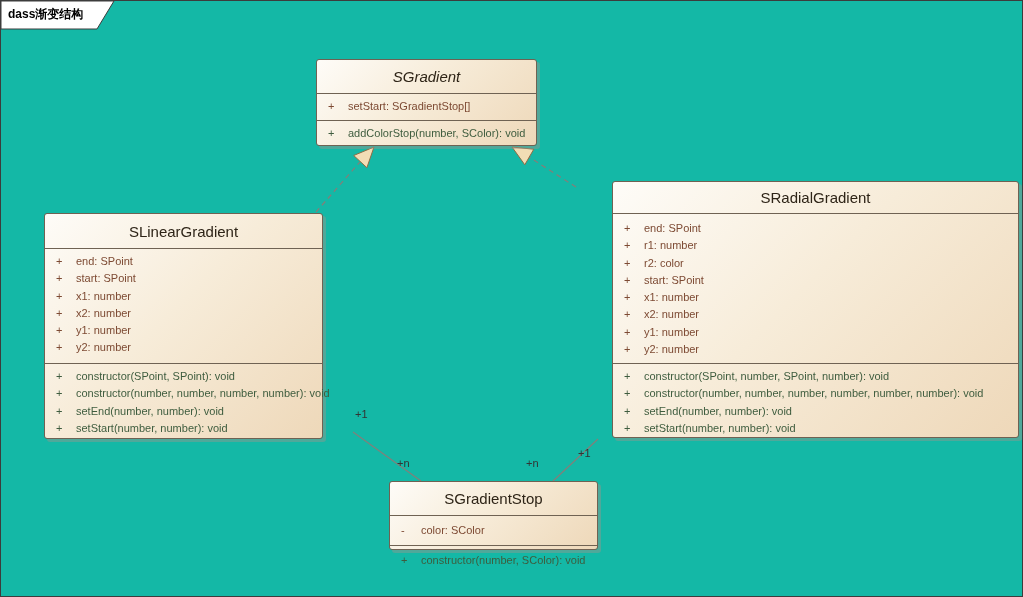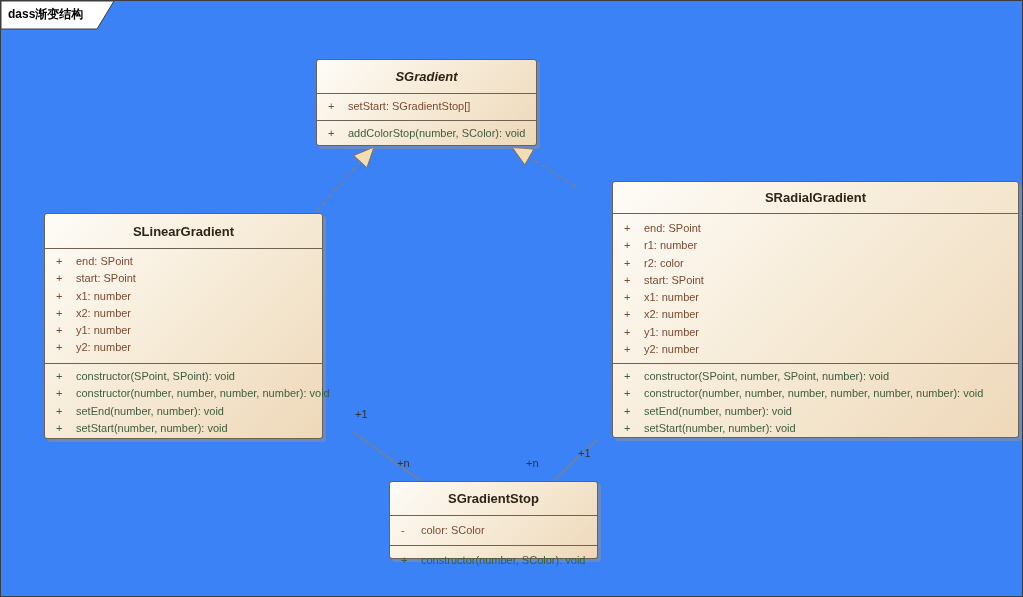--- a/index.html
+++ b/index.html
@@ -1,35 +1,35 @@
 <!DOCTYPE html>
 <html><head>
 <meta charset="utf-8">
 <style>
   html,body { margin:0; padding:0; background:#ffffff; }
   .canvas {
-    position:relative; width:1023px; height:597px; background:#3b82f6;
+    position:relative; width:1023px; height:597px; background:#14b8a6;
     border:1px solid #3c3c3c; box-sizing:border-box; overflow:hidden;
     font-family:"Liberation Sans", sans-serif;
   }
   .overlay { position:absolute; left:0; top:0; width:1023px; height:597px; }
   .tab-shape { position:absolute; left:0; top:0; }
   .tab-label {
     position:absolute; left:7px; top:5px; font-size:12px; font-weight:bold;
     color:#000000; white-space:nowrap;
   }
   .uml-class {
     position:absolute; box-sizing:border-box;
     border:1px solid #6f6253; border-radius:3px;
     background:linear-gradient(135deg, #fefcf8 0%, #f7ecd9 45%, #eed8b9 100%);
     box-shadow:3px 3px 0 rgba(152,148,139,0.45);
   }
   .cls-header {
     display:flex; align-items:center; justify-content:center; box-sizing:border-box;
-    font-size:13px; font-weight:bold; color:#2e2417;
+    font-size:15px; font-weight:normal; color:#2e2417;
   }
   .cls-header.abstract { font-style:italic; }
   .cls-section {
     border-top:1px solid #6f6253; box-sizing:border-box; padding-top:4px;
   }
   .cls-section.center { display:flex; flex-direction:column; justify-content:center; padding-top:0; }
   .member { display:flex; height:17.3px; line-height:17.3px; font-size:11px; white-space:nowrap; }
   .vis { width:20px; padding-left:11px; flex:none; }
   .attr-row { color:#7d4a33; }
   .op-row  { color:#3e5c3e; }
@@ -175,21 +175,21 @@
         <span class="vis">+</span>
         <span class="mtext">setEnd(number, number): void</span>
       </div>
       <div class="member op-row">
         <span class="vis">+</span>
         <span class="mtext">setStart(number, number): void</span>
       </div>
     </div>
   </div>
 
-  <div class="uml-class" style="left:388px; top:480px; width:209px; height:78px;">
+  <div class="uml-class" style="left:388px; top:480px; width:209px; height:69px;">
     <div class="cls-header" style="height:33px;">SGradientStop</div>
     <div class="cls-section center" style="height:30px;">
       <div class="member attr-row">
         <span class="vis">-</span>
         <span class="mtext">color: SColor</span>
       </div>
     </div>
     <div class="cls-section center" style="height:30px;">
       <div class="member op-row">
         <span class="vis">+</span>

